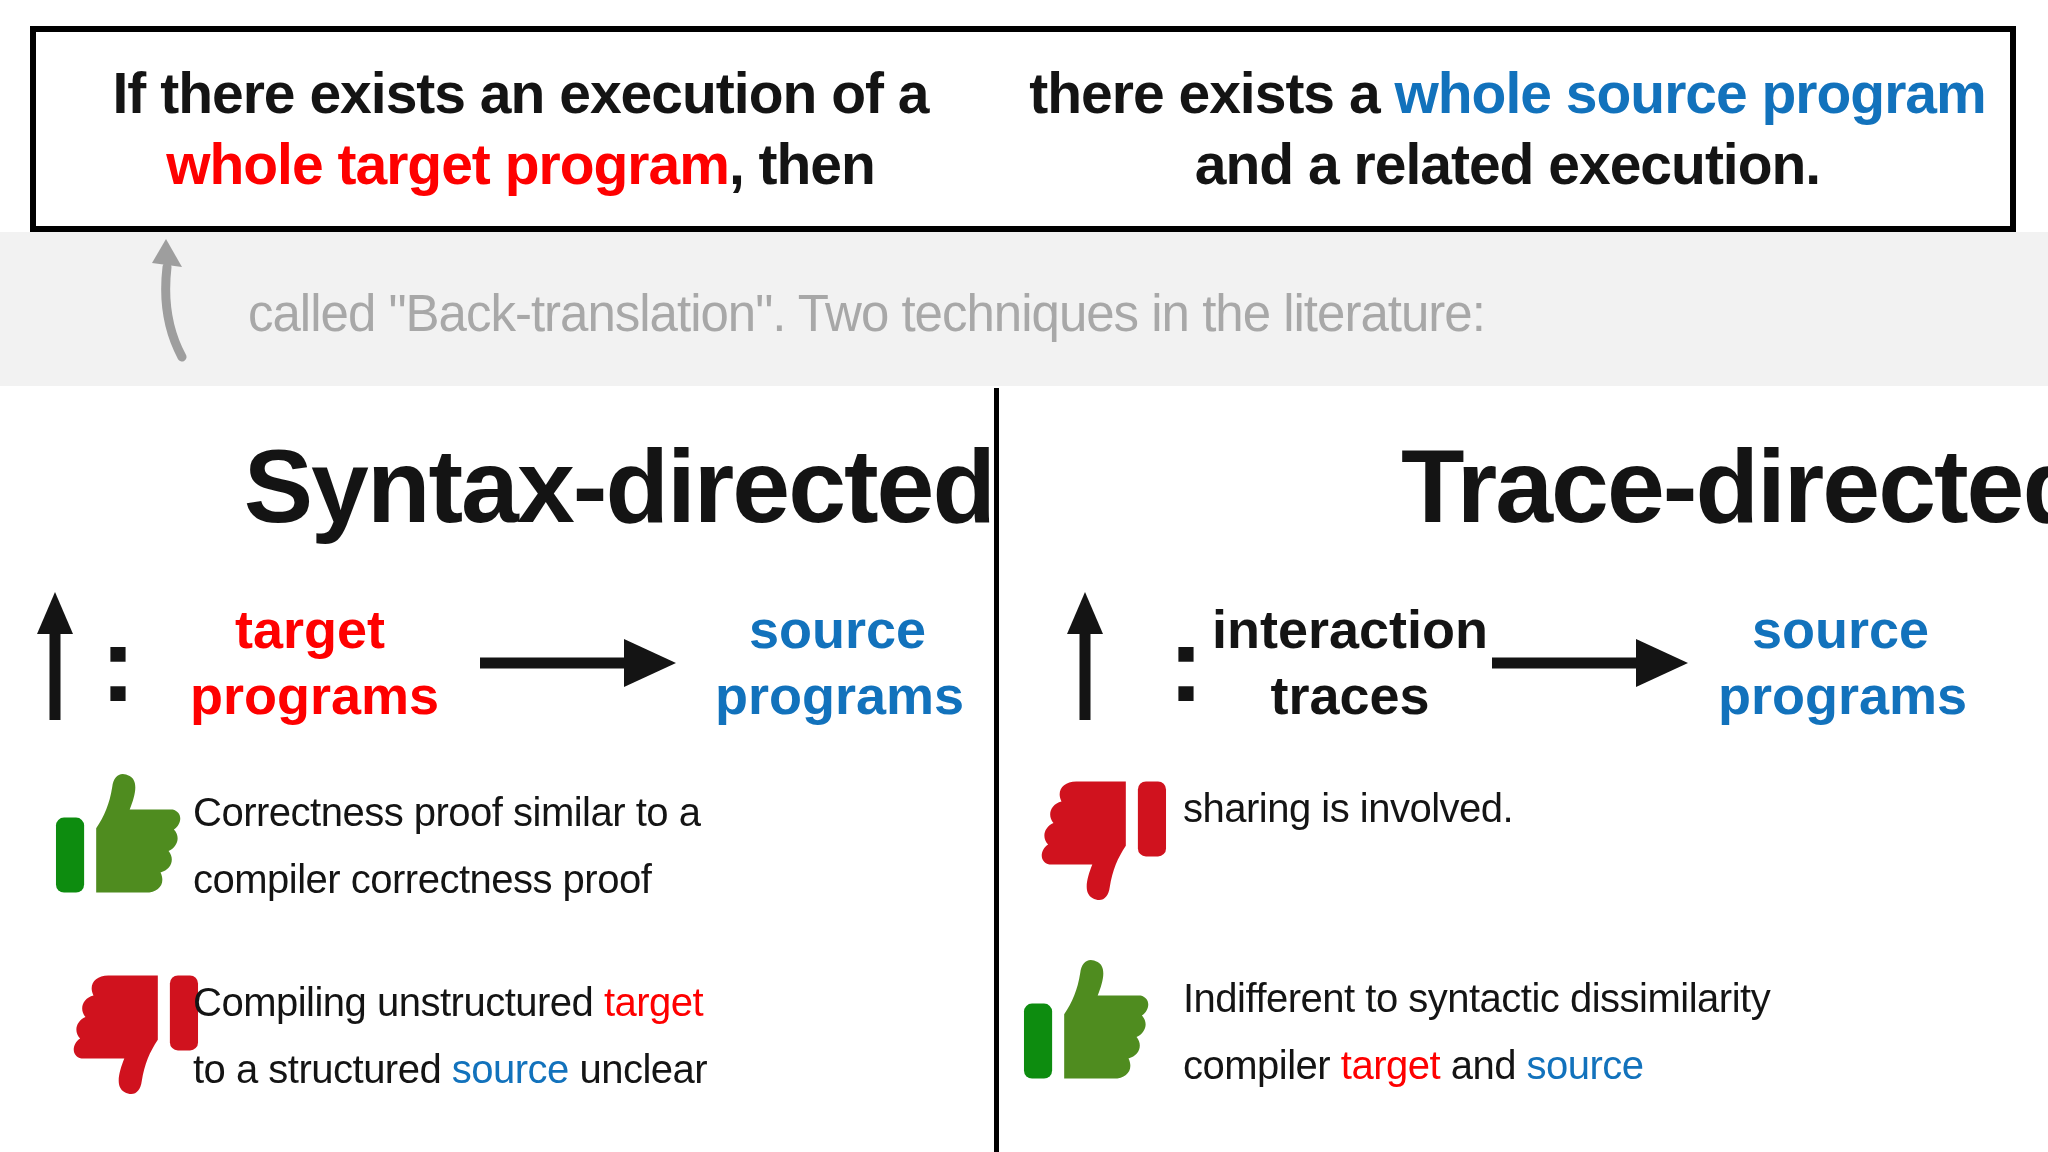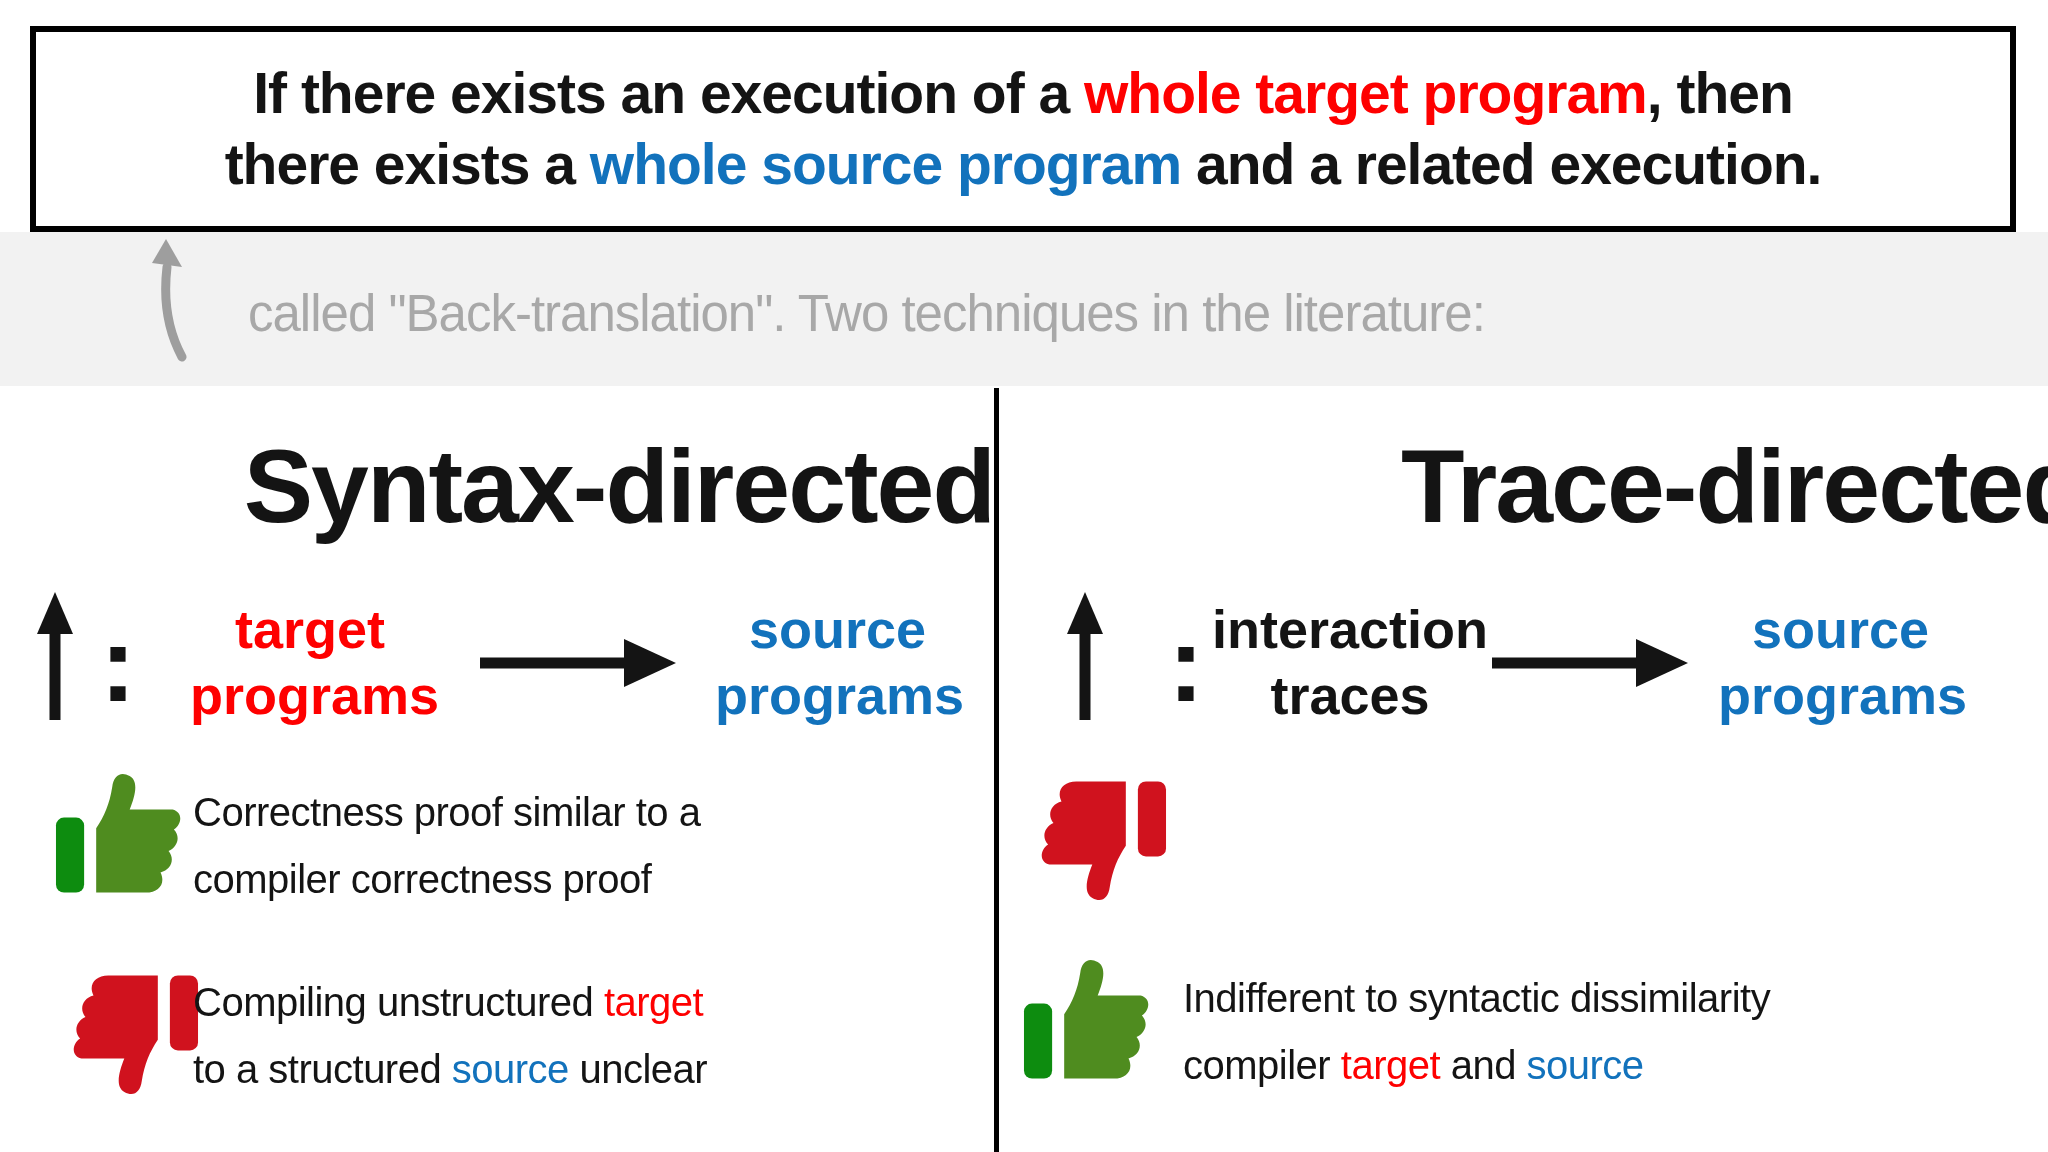--- a/index.html
+++ b/index.html
@@ -4,21 +4,21 @@
 <style>
   html,body{margin:0;padding:0;background:#fff;}
   .slide{
     position:relative;width:2048px;height:1152px;background:#fff;overflow:hidden;
     font-family:"Liberation Sans","DejaVu Sans",sans-serif;color:var(--ink);
   }
   
   .claim-box{
     position:absolute;left:30px;top:26px;width:1986px;height:206px;
     border:6px solid #000;background:#fff;box-sizing:border-box;
-    display:flex;flex-direction:column;justify-content:center;align-items:center;
+    display:flex;flex-direction:row;justify-content:center;align-items:center;
     font-size:57px;font-weight:bold;letter-spacing:-1px;line-height:71px;text-align:center;
   }
   
   .band{position:absolute;left:0;top:232px;width:2048px;height:154px;background:var(--band-bg);}
   .band-arrow{position:absolute;left:138px;top:4px;width:62px;height:126px;}
   .band-text{
     position:absolute;left:248px;top:52px;font-size:51px;letter-spacing:-1px;
     color:var(--gray-text);white-space:nowrap;
   }
   .seg-bold{font-weight:normal;margin-top:29px;}
@@ -129,20 +129,21 @@
     <div><span class="c-blue">programs</span></div>
   </div>
 
   <svg class="thumb" style="left:1020px;top:768px;" viewBox="0 0 110 100">
     <g transform="rotate(180,55,50)">
       <rect x="2" y="34" width="21" height="56" rx="6" fill="var(--thumb-red)"></rect>
       <path d="M32,90 L69,90 C79,90 84,83 80,75 C88,73 91,65 86,59 C93,56 95,48 90,43 C96,39 97,30 89,28 L57,28 C61,18 64,7 57,3 C50,-1 45,3 44,11 C42,24 38,33 32,42 Z" fill="var(--thumb-red)"></path>
     </g>
   </svg>
   <div class="point-text" style="left:1183px;top:775px;">
+    <div><span>sharing is involved.</span></div>
   </div>
 
   <svg class="thumb" style="left:1020px;top:958px;" viewBox="0 0 110 100">
     <rect x="2" y="34" width="21" height="56" rx="6" fill="var(--thumb-green-cuff)"></rect>
     <path d="M32,90 L69,90 C79,90 84,83 80,75 C88,73 91,65 86,59 C93,56 95,48 90,43 C96,39 97,30 89,28 L57,28 C61,18 64,7 57,3 C50,-1 45,3 44,11 C42,24 38,33 32,42 Z" fill="var(--thumb-green-hand)"></path>
   </svg>
   <div class="point-text" style="left:1183px;top:965px;">
     <div><span>Indifferent to syntactic dissimilarity</span></div>
     <div><span>compiler </span><span class="c-red">target</span><span> and </span><span class="c-blue">source</span></div>
   </div>

